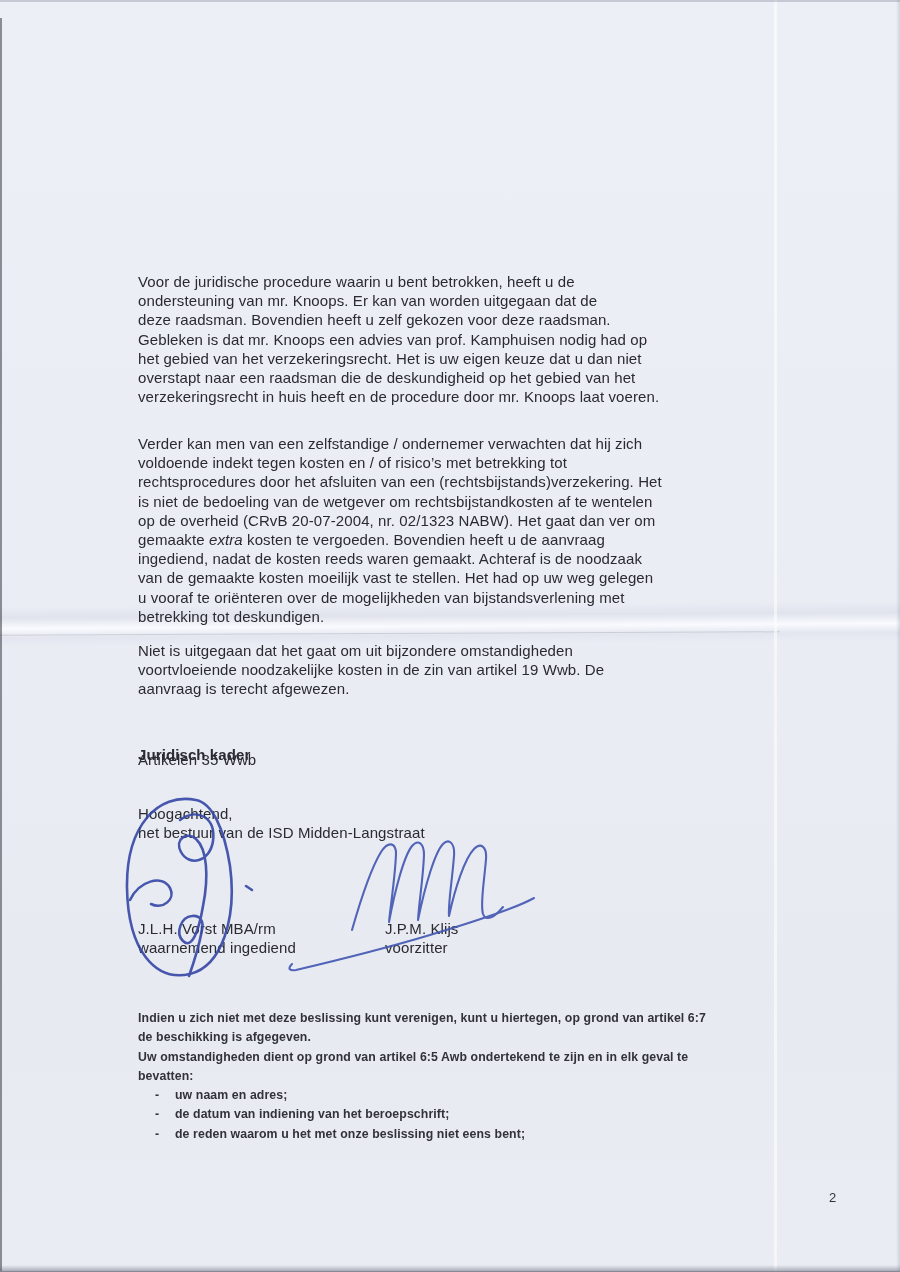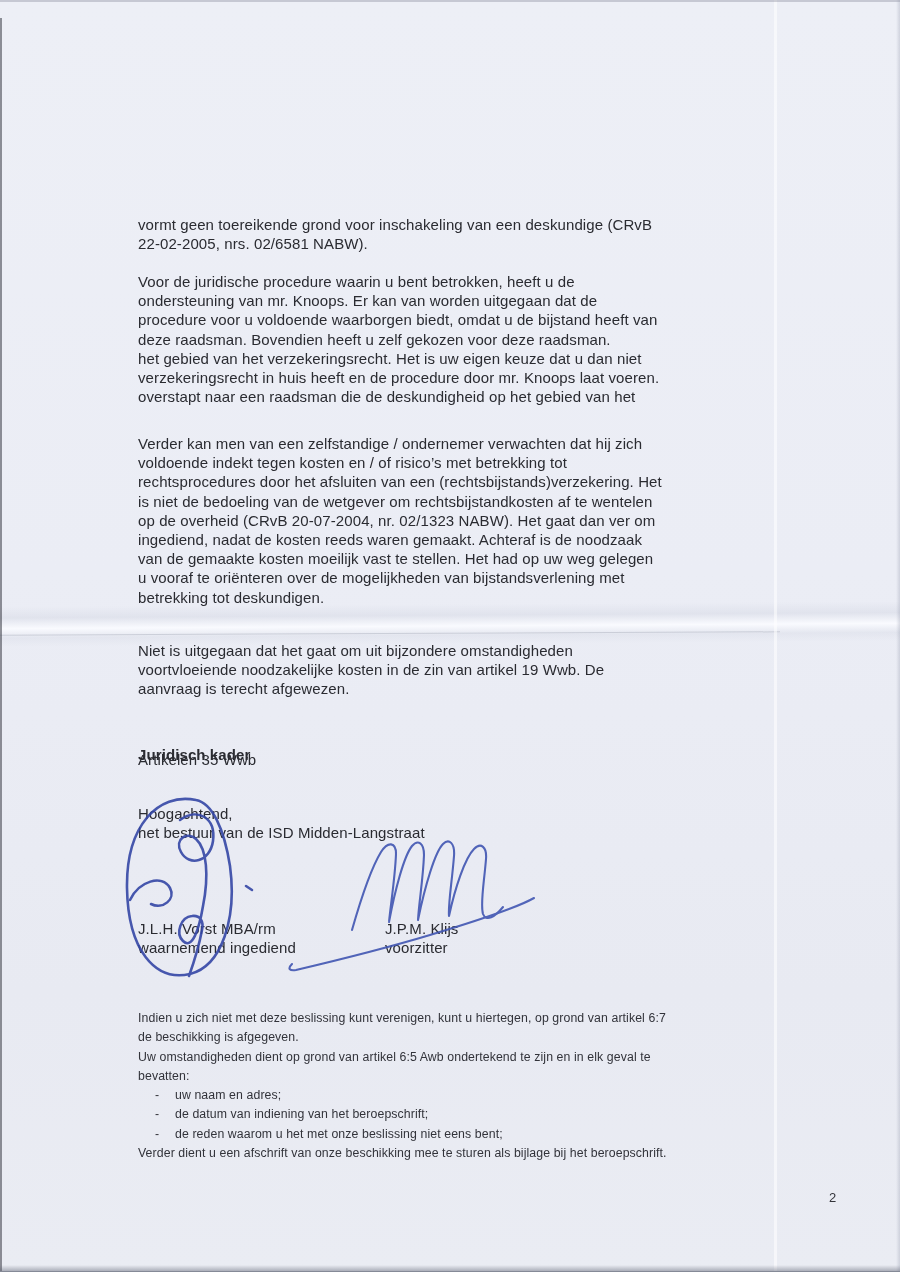--- a/index.html
+++ b/index.html
@@ -47,41 +47,38 @@
 
 <div class="page">
   <div class="crease"></div>
   <div class="crease-line"></div>
   <div class="streak"></div>
   <div class="edge-top"></div>
   <div class="edge-left"></div>
   <div class="edge-right"></div>
   <div class="edge-bottom"></div>
 
-  <div class="tb" style="top:215px;">
-    <div class="line">vormt geen toereikende grond voor inschakeling van een deskundige (CRvB</div>
-    <div class="line">22-02-2005, nrs. 02/6581 NABW).</div>
-  </div>
 
   <div class="tb" style="top:266px;margin-top:6px;">
     <div class="line">Voor de juridische procedure waarin u bent betrokken, heeft u de</div>
     <div class="line">ondersteuning van mr. Knoops. Er kan van worden uitgegaan dat de</div>
-    <div class="line">procedure voor u voldoende waarborgen biedt, omdat u de bijstand heeft van</div>
     <div class="line">deze raadsman. Bovendien heeft u zelf gekozen voor deze raadsman.</div>
+    <div class="line">Gebleken is dat mr. Knoops een advies van prof. Kamphuisen nodig had op</div>
     <div class="line">het gebied van het verzekeringsrecht. Het is uw eigen keuze dat u dan niet</div>
+    <div class="line">overstapt naar een raadsman die de deskundigheid op het gebied van het</div>
     <div class="line">verzekeringsrecht in huis heeft en de procedure door mr. Knoops laat voeren.</div>
-    <div class="line">overstapt naar een raadsman die de deskundigheid op het gebied van het</div>
   </div>
 
   <div class="tb" style="top:434px;">
     <div class="line">Verder kan men van een zelfstandige / ondernemer verwachten dat hij zich</div>
     <div class="line">voldoende indekt tegen kosten en / of risico’s met betrekking tot</div>
     <div class="line">rechtsprocedures door het afsluiten van een (rechtsbijstands)verzekering. Het</div>
     <div class="line">is niet de bedoeling van de wetgever om rechtsbijstandkosten af te wentelen</div>
     <div class="line">op de overheid (CRvB 20-07-2004, nr. 02/1323 NABW). Het gaat dan ver om</div>
+    <div class="line"><span>gemaakte </span><em>extra</em><span> kosten te vergoeden. Bovendien heeft u de aanvraag</span></div>
     <div class="line">ingediend, nadat de kosten reeds waren gemaakt. Achteraf is de noodzaak</div>
     <div class="line">van de gemaakte kosten moeilijk vast te stellen. Het had op uw weg gelegen</div>
     <div class="line">u vooraf te oriënteren over de mogelijkheden van bijstandsverlening met</div>
     <div class="line">betrekking tot deskundigen.</div>
   </div>
 
   <div class="tb" style="top:641px;">
     <div class="line">Niet is uitgegaan dat het gaat om uit bijzondere omstandigheden</div>
     <div class="line">voortvloeiende noodzakelijke kosten in de zin van artikel 19 Wwb. De</div>
     <div class="line">aanvraag is terecht afgewezen.</div>
@@ -110,25 +107,24 @@
       <path d="M80 30 C98 17 116 28 113 51 C110 72 89 77 81 62 C74 49 87 41 96 49 C107 59 109 86 103 116 C99 140 92 160 83 151 C75 143 81 127 92 126 C100 125 104 131 102 140 C99 156 94 172 89 186"></path>
       <path d="M30 110 C39 91 62 84 70 98 C76 109 63 120 51 114"></path>
       <path d="M146 96 L152 100"></path>
     </g>
     <g stroke-width="2.1" opacity="0.9" stroke="#4156b2">
       <path d="M252 140 C260 112 270 80 281 62 C288 51 296 52 296 64 C295 88 291 112 289 132 C295 100 304 66 312 56 C318 49 324 53 324 65 C323 90 319 112 318 130 C325 96 335 62 343 54 C349 48 355 53 354 66 C352 92 348 114 349 126 C355 98 365 68 374 59 C381 52 387 57 386 69 C384 94 380 114 383 124 C386 132 395 127 403 117"></path>
       <path d="M434 108 C420 116 380 130 330 145 C290 157 230 172 196 180 C190 181 187 179 192 174"></path>
     </g>
   </svg>
 
-  <div class="tb footer" style="top:1009px;">
+  <div class="tb footer" style="top:1009px;font-weight:bold;">
     <div class="line">Indien u zich niet met deze beslissing kunt verenigen, kunt u hiertegen, op grond van artikel 6:7</div>
     <div class="line">de beschikking is afgegeven.</div>
     <div class="line">Uw omstandigheden dient op grond van artikel 6:5 Awb ondertekend te zijn en in elk geval te</div>
     <div class="line">bevatten:</div>
     <div class="line bullet"><span class="marker">-</span><span>uw naam en adres;</span></div>
     <div class="line bullet"><span class="marker">-</span><span>de datum van indiening van het beroepschrift;</span></div>
     <div class="line bullet"><span class="marker">-</span><span>de reden waarom u het met onze beslissing niet eens bent;</span></div>
-    <div class="line">Verder dient u een afschrift van onze beschikking mee te sturen als bijlage bij het beroepschrift.</div>
   </div>
 
   <div class="pagenum">2</div>
 </div>
 
 </body></html>

